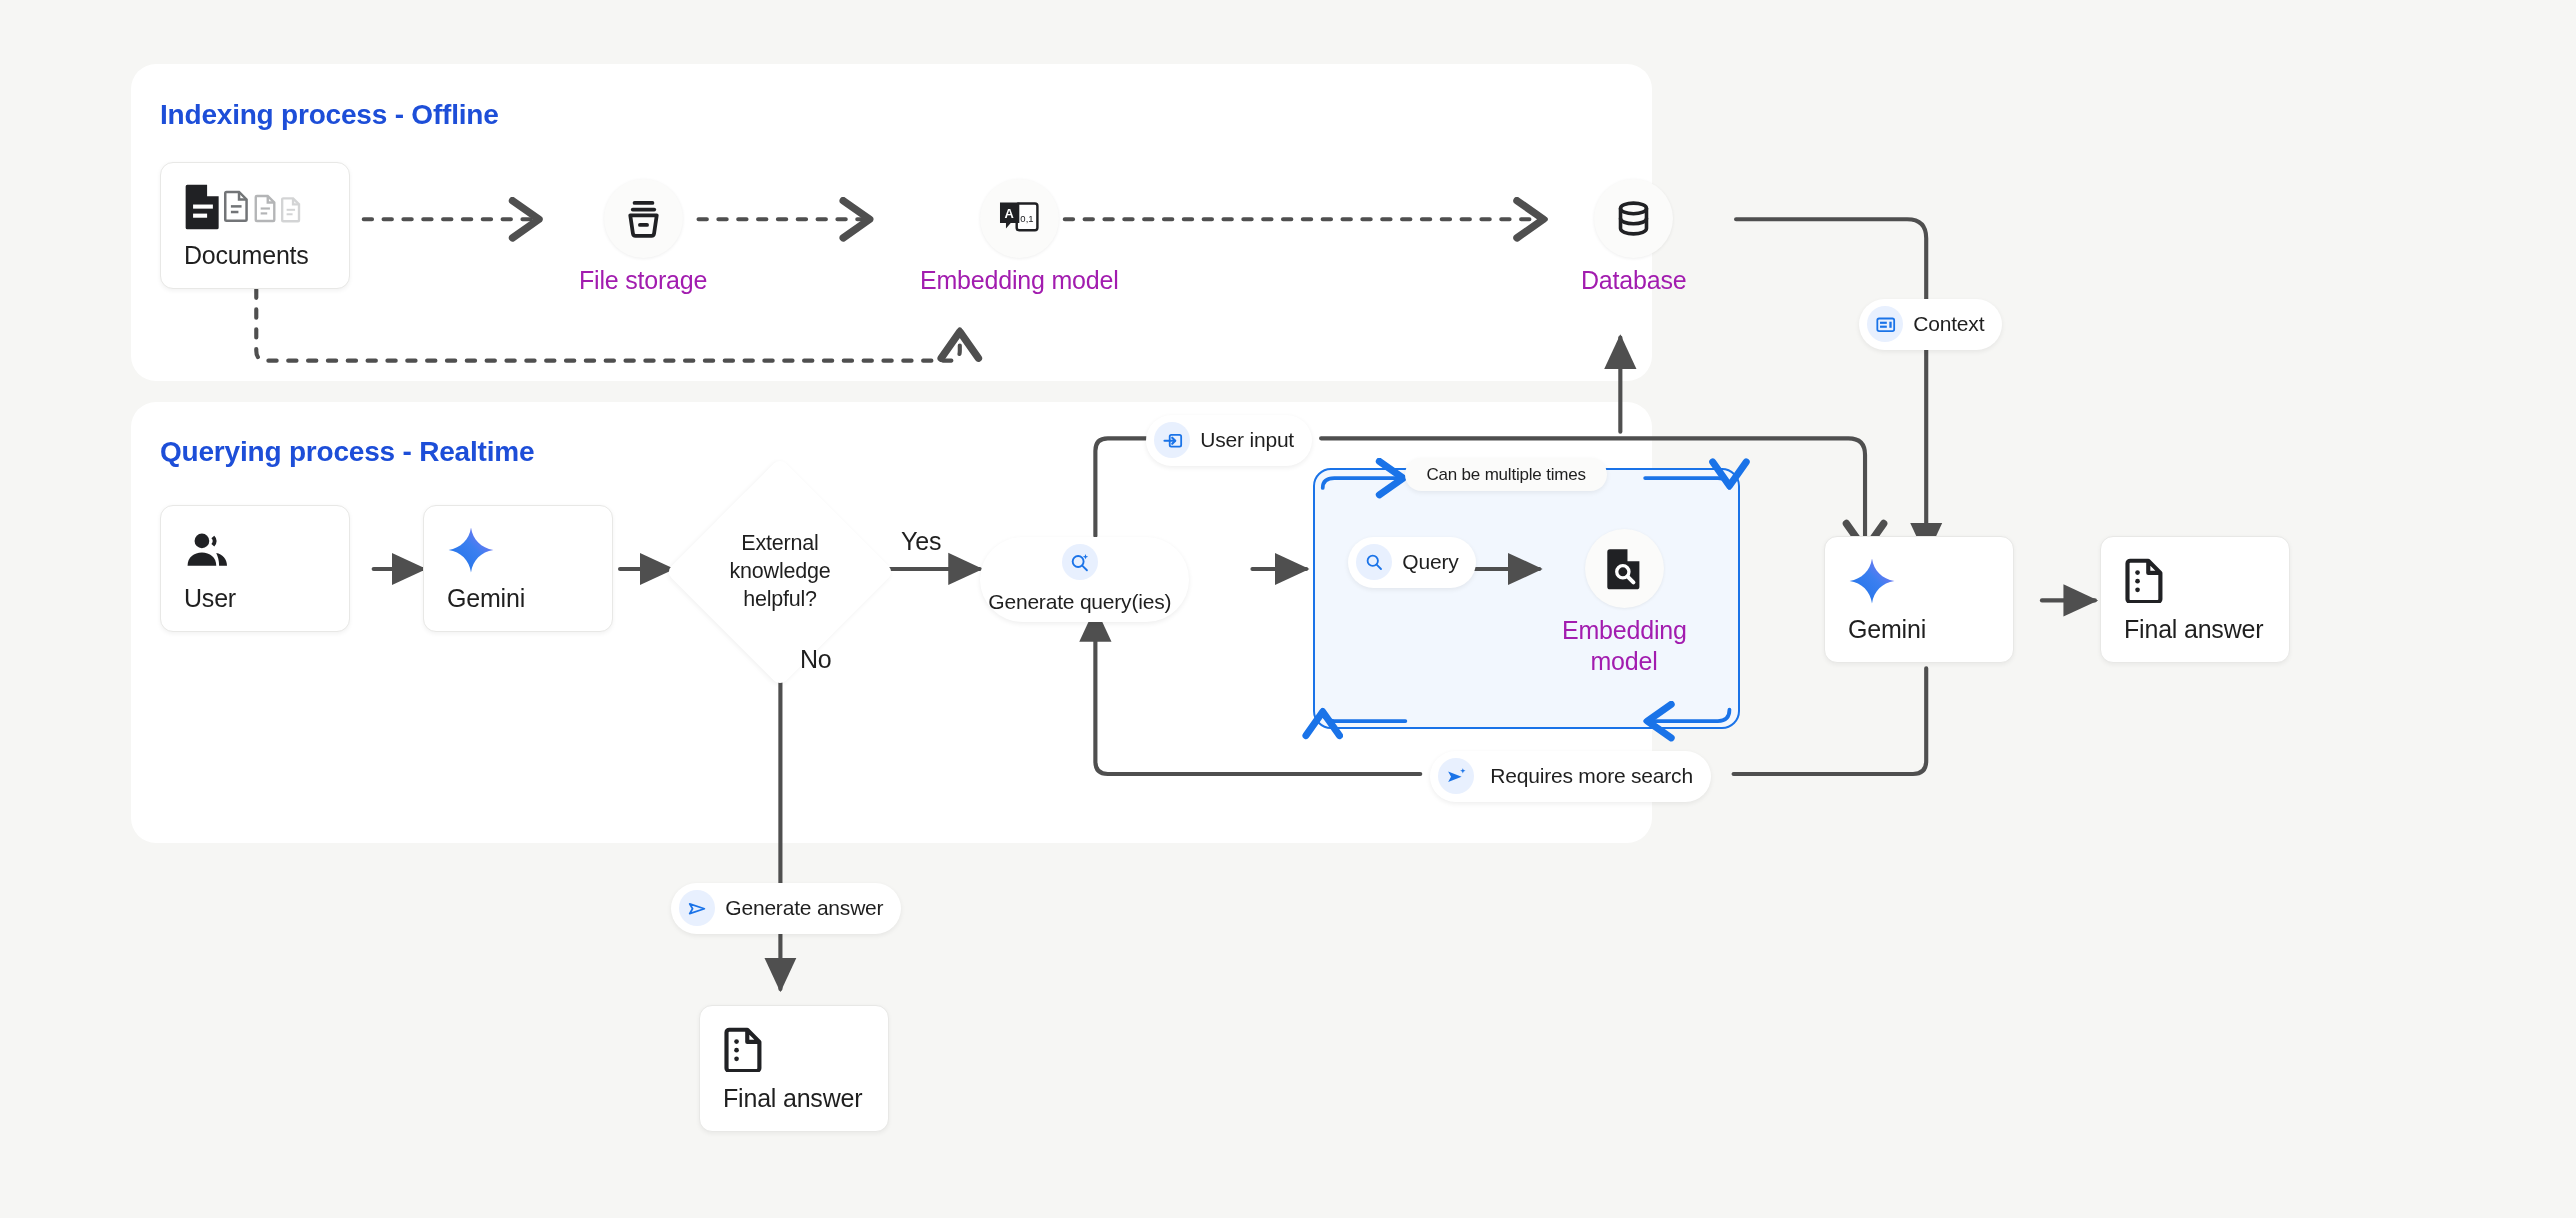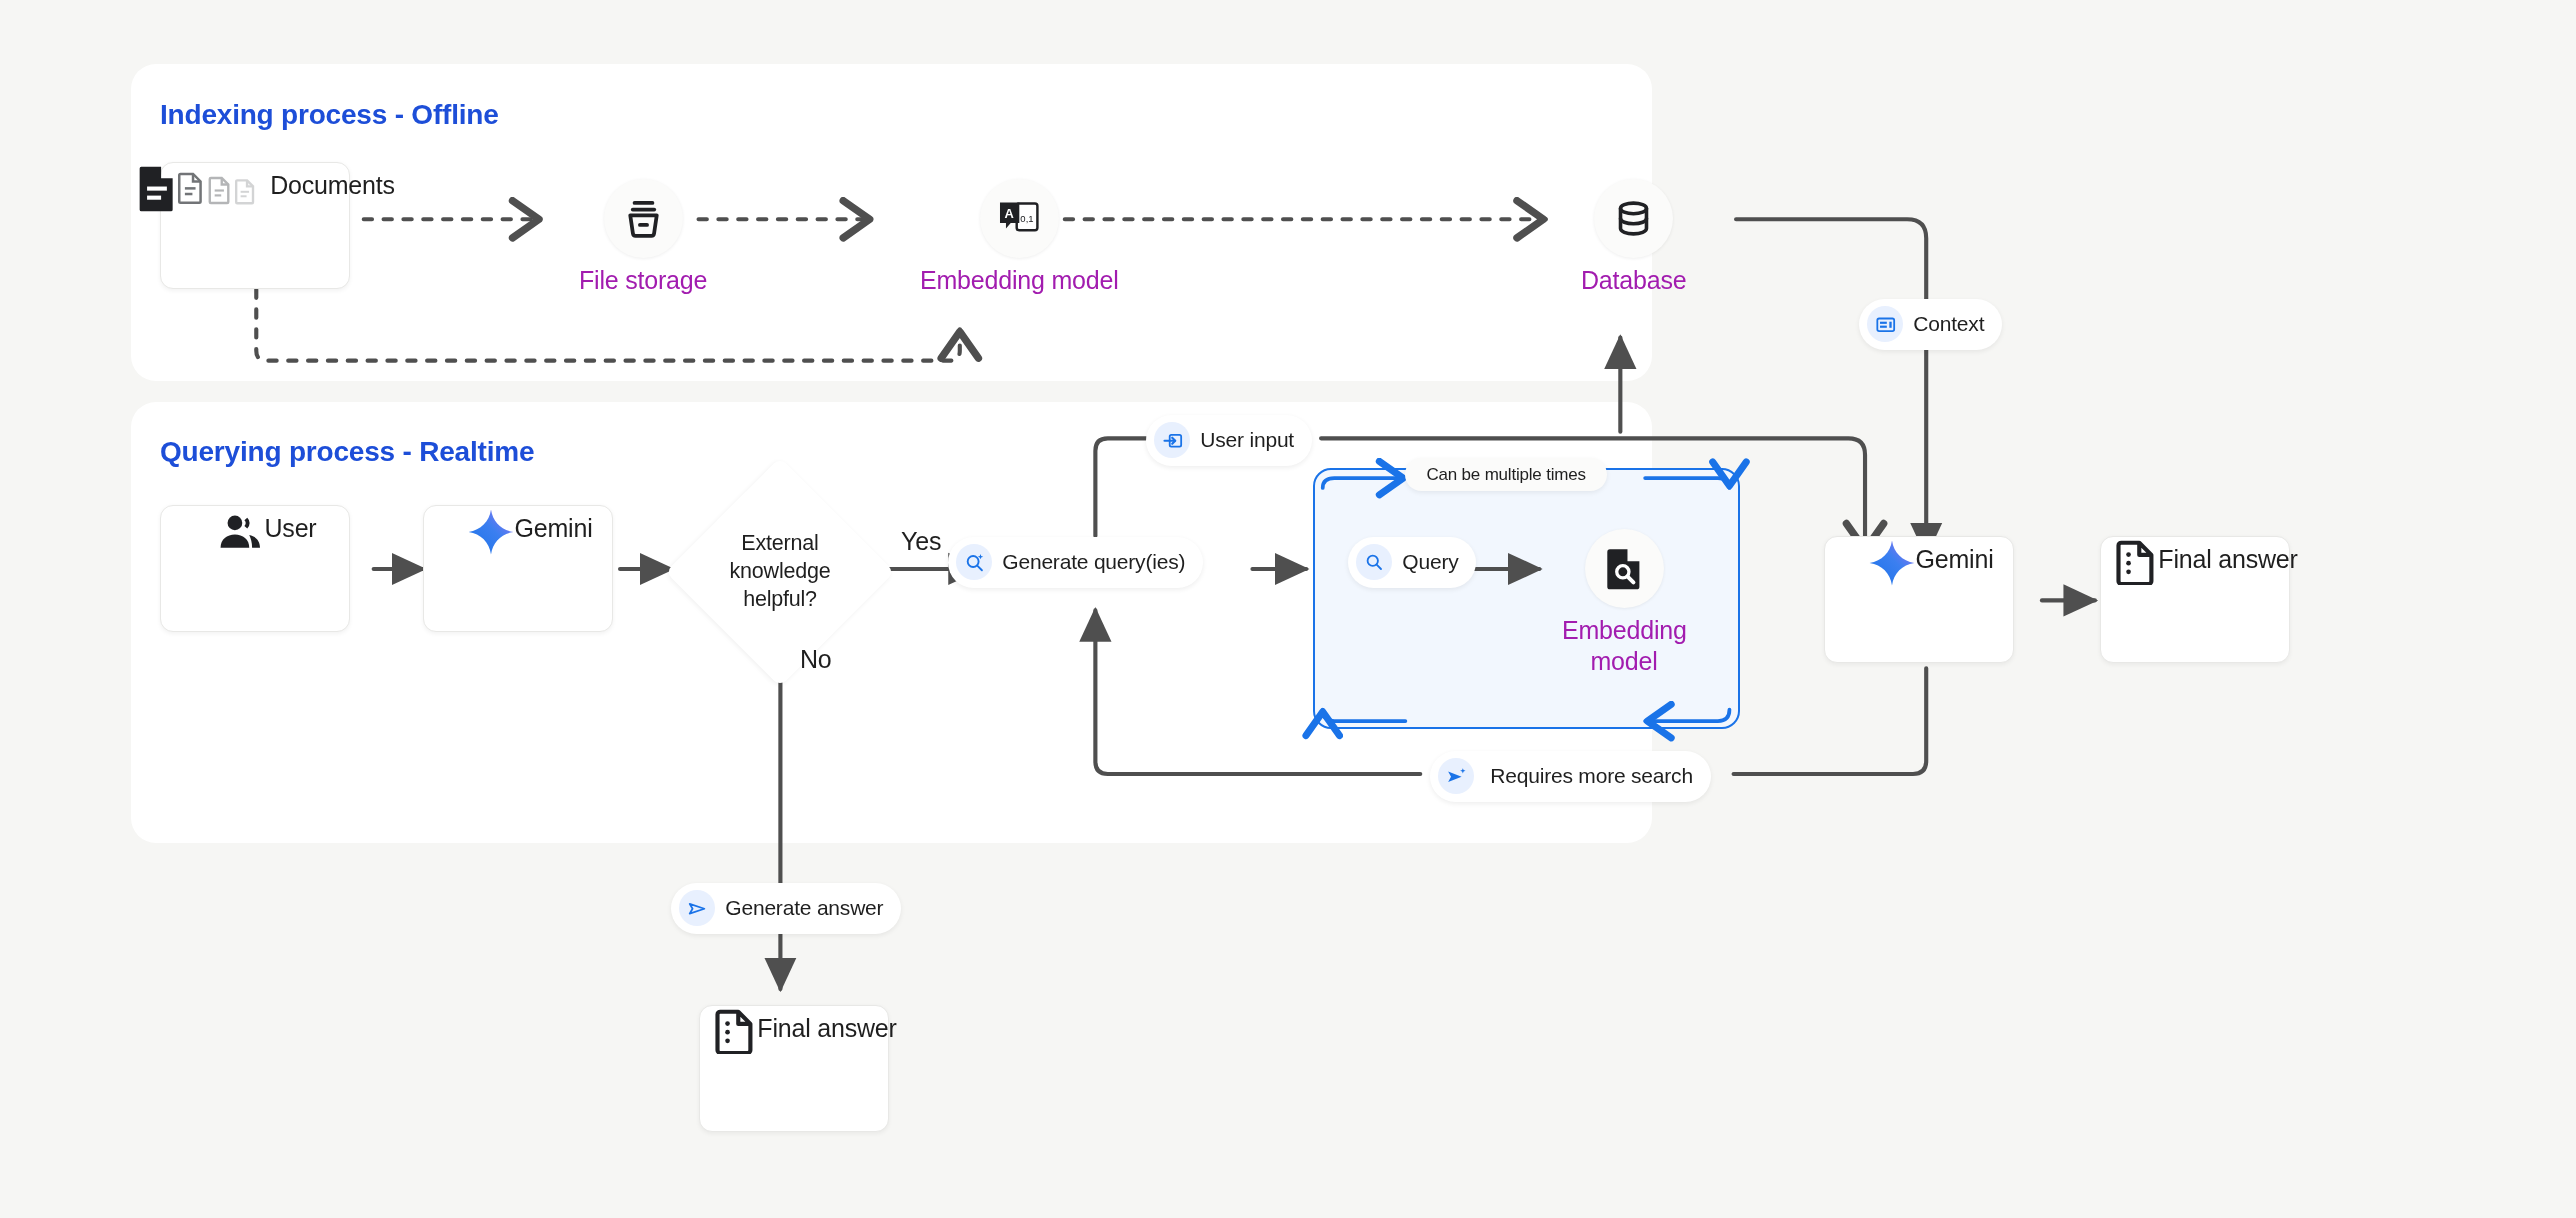--- a/index.html
+++ b/index.html
@@ -38,21 +38,21 @@
   #wires{position:absolute;left:0;top:0;width:2576px;height:1219px;pointer-events:none;}
 
   
   .card{
     position:absolute;
     background:#fff;
     border:0.8px solid #e8e8e6;
     border-radius:13px;
     box-shadow:0 1.7px 4.1px rgba(0,0,0,.05);
     box-sizing:border-box;
-    display:flex;flex-direction:row;
+    display:flex;flex-direction:column;
     justify-content:center;
     padding-left:23px;
   }
   .card .card-icon{height:51px;display:flex;align-items:center;}
   .card .card-label{
     margin-top:8.3px;font-size:25px;color:#1f1f1f;white-space:nowrap;letter-spacing:-0.2px;
   }
 
   
   .circ-node{position:absolute;display:flex;flex-direction:column;align-items:center;}
@@ -313,21 +313,21 @@
     <span class="pill-badge">
       <svg width="21.5" height="21.5" viewBox="0 0 24 24" fill="none" stroke="#1a73e8" stroke-width="2" stroke-linecap="round" stroke-linejoin="round">
         <rect x="8.6" y="5.4" width="12.8" height="13.2" rx="1.8"></rect>
         <line x1="2.8" y1="12" x2="14.4" y2="12" stroke-width="2.4"></line>
         <polyline points="11.4,8.6 14.8,12 11.4,15.4" stroke-width="2.4"></polyline>
       </svg>
     </span>
     <span>User input</span>
   </div>
 
-  <div class="pill" id="pill-generate-queries" style="left:948px;top:537px;">
+  <div class="pill" id="pill-generate-queries" style="left:980px;top:537px;flex-direction:column;">
     <span class="pill-badge">
       <svg width="21.5" height="21.5" viewBox="0 0 24 24" fill="none" stroke="#1a73e8" stroke-width="2.1" stroke-linecap="round" stroke-linejoin="round">
         <circle cx="10.2" cy="10.6" r="6.1"></circle>
         <line x1="14.8" y1="15.2" x2="20" y2="20.4"></line>
         <path d="M18.4,2.2 l0.8,2.2 l2.2,0.8 l-2.2,0.8 l-0.8,2.2 l-0.8,-2.2 l-2.2,-0.8 l2.2,-0.8 z" fill="#1a73e8" stroke="none"></path>
       </svg>
     </span>
     <span>Generate query(ies)</span>
   </div>
 

